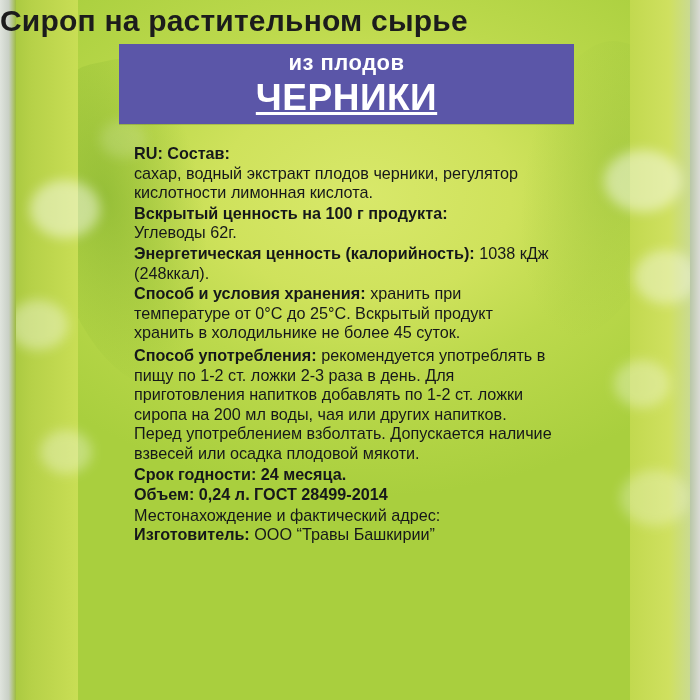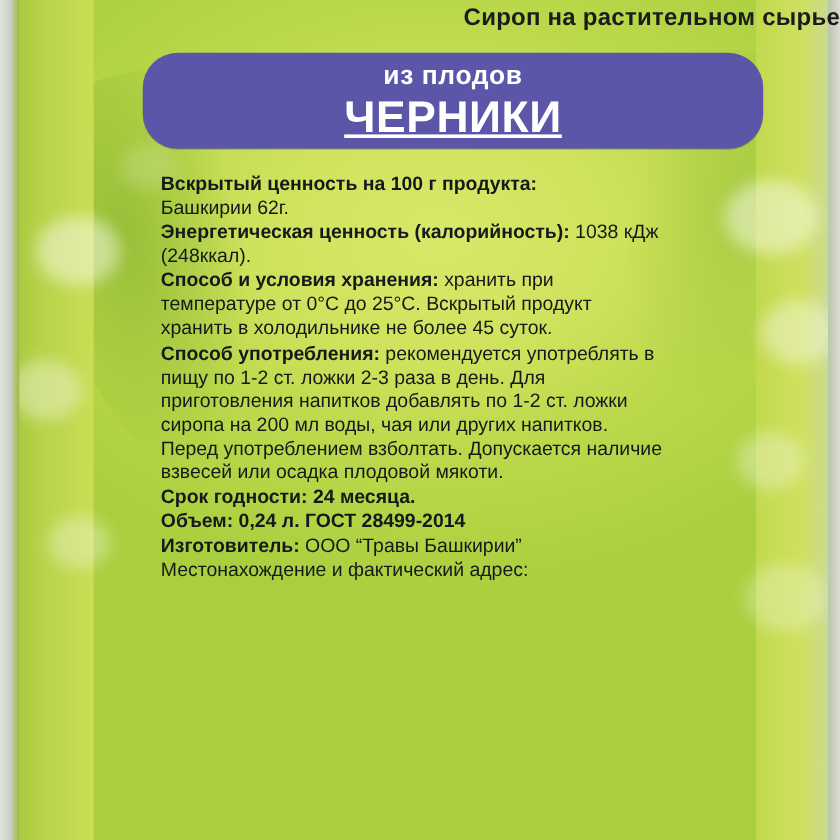--- a/index.html
+++ b/index.html
@@ -83,33 +83,32 @@
     background: radial-gradient(ellipse at 60% 40%, rgba(150,190,60,0.45), rgba(150,190,60,0) 70%);
     border-radius: 45% 55% 50% 50%;
     transform: rotate(14deg);
   }
 
   
   .header-title {
     position: absolute;
     left: 0; top: 4px;
     width: 700px;
-    text-align: right;
-    font-size: 20px;
+    text-align: left;
+    font-size: 30px;
     font-weight: bold;
     color: #1c1c1c;
     letter-spacing: 0.2px;
   }
   .banner {
     position: absolute;
     left: 119px; top: 44px;
-    width: 517px; height: 80px;
+    width: 455px; height: 80px;
     background: #5b56a8;
     box-shadow: 0 1px 0 rgba(0,0,0,0.15);
-    border-radius: 29px;
   }
   .banner .line1 {
     text-align: center;
     color: #ffffff;
     font-size: 22px;
     font-weight: bold;
     margin-top: 6px;
     letter-spacing: 0.5px;
   }
   .banner .line2 {
@@ -170,24 +169,28 @@
 
   <div class="header-title">Сироп на растительном сырье</div>
 
   <div class="banner">
     <div class="line1">из плодов</div>
     <div class="line2">ЧЕРНИКИ</div>
   </div>
 
   <div class="body-text">
 
+    <div class="section">
+      <p class="b">RU: Состав:</p>
+      <p>сахар, водный экстракт плодов черники, регулятор кислотности лимонная кислота.</p>
+    </div>
 
     <div class="section">
       <p class="b">Вскрытый ценность на 100 г продукта:</p>
-      <p>Башкирии 62г.</p>
+      <p>Углеводы 62г.</p>
     </div>
 
     <div class="section">
       <p><span class="inline-head">Энергетическая ценность (калорийность):</span> <span>1038 кДж (248ккал).</span></p>
     </div>
 
     <div class="section">
       <p><span class="inline-head">Способ и условия хранения:</span> <span>хранить при температуре от 0°С  до 25°С. Вскрытый продукт хранить в холодильнике не более 45 суток.</span></p>
     </div>
 
@@ -199,19 +202,19 @@
 
     <div class="section">
       <p><span class="inline-head">Срок годности:</span> <span class="b">24 месяца.</span></p>
     </div>
 
     <div class="section">
       <p><span class="inline-head">Объем:</span> <span class="b">0,24 л. ГОСТ 28499-2014</span></p>
     </div>
 
     <div class="section">
+      <p>Местонахождение и фактический адрес:</p>
       <p><span class="inline-head">Изготовитель:</span> <span>ООО “Травы Башкирии”</span></p>
-      <p>Местонахождение и фактический адрес:</p>
     </div>
 
 
   </div>
 </div>
 
 </body></html>

